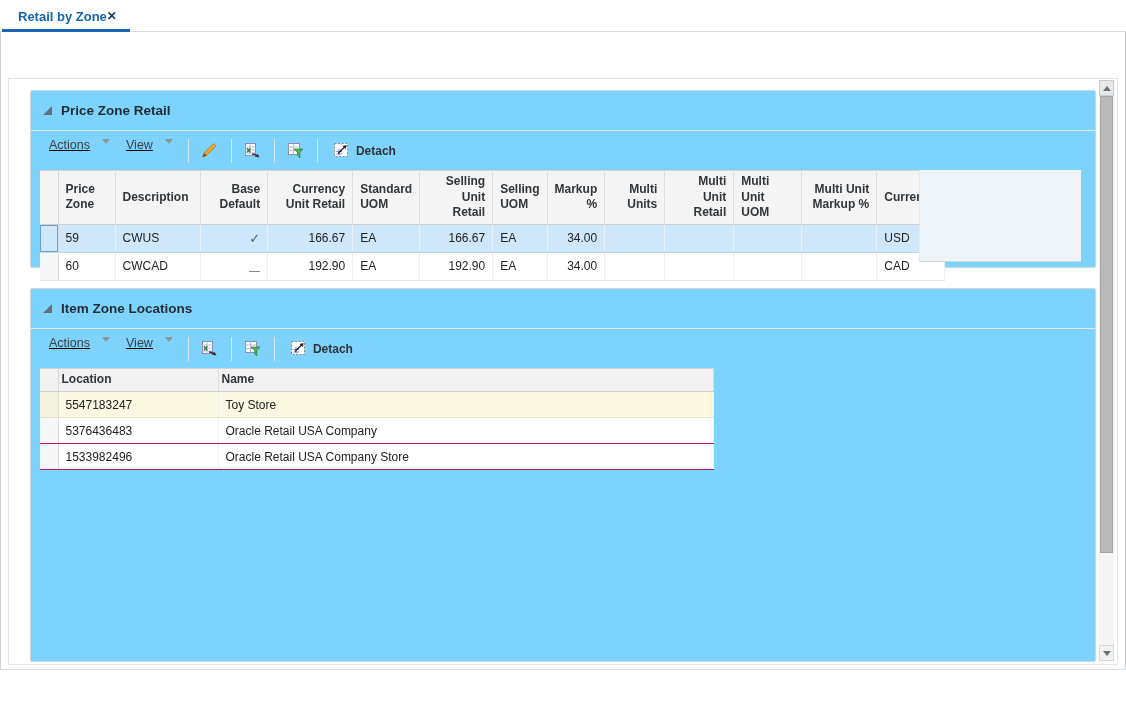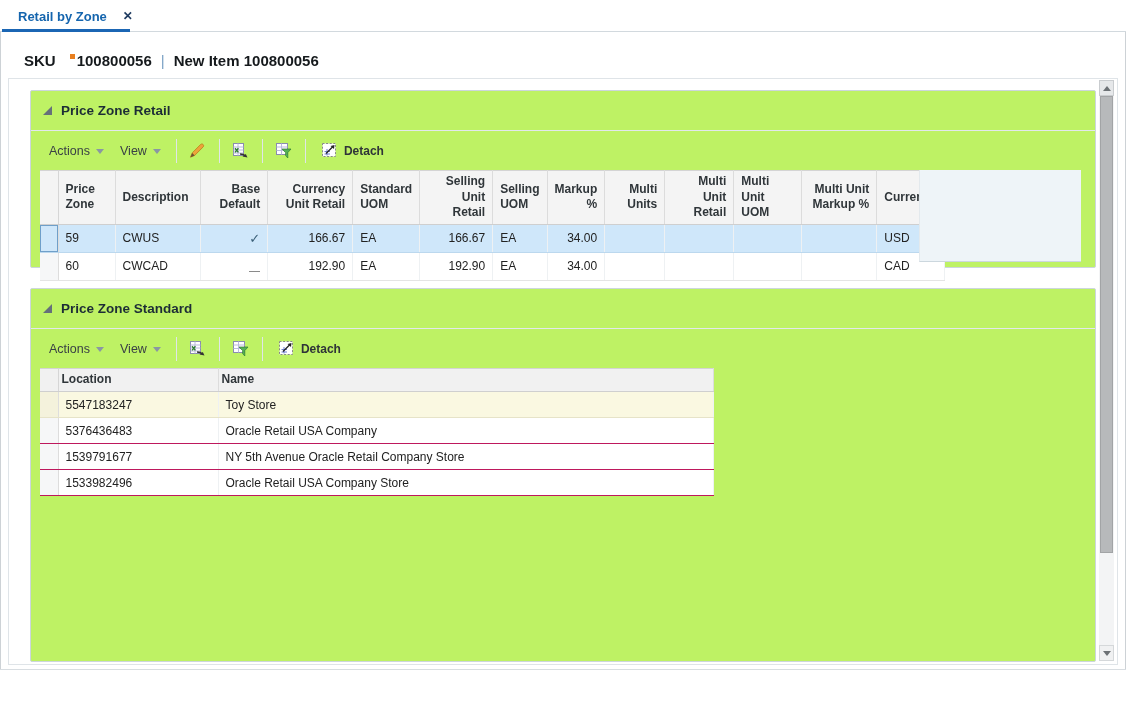--- a/index.html
+++ b/index.html
@@ -5,46 +5,46 @@
   * { margin:0; padding:0; box-sizing:border-box; }
   html,body { background:#fff; }
   body { font-family:"Liberation Sans", sans-serif; }
   .app { position:relative; width:1126px; height:722px; background:#fff; overflow:hidden;
          box-shadow: inset 0 0 0 1px #cdd2d6; }
 
   
   .tabbar { position:absolute; left:0; top:0; right:0; height:32px; background:#fff;
             border-bottom:1px solid #d2d9de; }
   .tab { position:absolute; left:2px; top:0; height:32px; padding:0 16px 0 16px;
-         display:flex; align-items:center; gap:16px; cursor:default; }
+         display:flex; align-items:center; gap:0; cursor:default; }
   .tab-label { color:#1565ae; font-size:13px; font-weight:bold; }
   .tab-close { color:#1d3a5f; font-size:12px; font-weight:bold; }
   .tab-underline { position:absolute; left:2px; top:29px; width:128px; height:3px; background:#1b66b4; }
 
   
   .sku-line { position:absolute; left:24px; top:52px; height:22px; display:flex; align-items:flex-start;
               font-size:15px; font-weight:bold; color:#15191c; }
   .sku-req { width:5px; height:5px; background:#e87f1f; margin:2px 2px 0 14px; }
   .sku-sep { color:#7aa0c4; font-weight:normal; margin:0 9px; }
 
   
   .content-frame { position:absolute; left:8px; top:78px; width:1110px; height:587px;
                    border:1px solid #dfe4e8; background:#fff; }
 
   
-  .panel { position:absolute; left:30px; width:1066px; background:#bef264;
+  .panel { position:absolute; left:30px; width:1066px; background:#7dd3fc;
            border:1px solid #ccd6dc; border-radius:2px; }
   .panel-retail { top:90px; height:178px; }
   .panel-locations { top:288px; height:374px; }
   .panel-header { height:39px; display:flex; align-items:center; padding-left:12px; gap:9px; }
   .panel-title { font-size:13.5px; font-weight:bold; color:#1d2d36; }
   .disclosure { display:flex; cursor:pointer; }
 
   .toolbar { height:40px; border-top:1px solid #e2e8ec; display:flex; align-items:center; padding-left:10px; }
-  .menu-btn { display:flex; align-items:center; gap:6px; padding:0 8px; height:26px; cursor:pointer; }
+  .menu-btn { display:flex; gap:12px; padding:0 8px; height:26px; cursor:pointer;text-decoration:underline; }
   .menu-label { font-size:12.5px; color:#3a4045; }
   .caret { width:0; height:0; border-left:4px solid transparent; border-right:4px solid transparent;
            border-top:5px solid #8a97a3; margin-top:1px; }
   .tb-sep { width:1px; height:24px; background:#e0e5e9; margin:0 7px; }
   .icon-btn { width:28px; height:26px; display:flex; align-items:center; justify-content:center; cursor:pointer; }
   .detach-btn { display:flex; align-items:center; gap:6px; padding:0 8px; height:26px; cursor:pointer; }
   .detach-label { font-size:12px; font-weight:bold; color:#2f3438; }
 
   
   .tbl-area { position:relative; margin-left:9px; }
@@ -94,27 +94,20 @@
 <div class="app">
 
   <div class="tabbar">
     <div class="tab">
       <span class="tab-label">Retail by Zone</span>
       <span class="tab-close">✕</span>
     </div>
     <div class="tab-underline"></div>
   </div>
 
-  <div class="sku-line">
-    <span>SKU</span>
-    <span class="sku-req"></span>
-    <span>100800056</span>
-    <span class="sku-sep">|</span>
-    <span>New Item 100800056</span>
-  </div>
 
   <div class="content-frame"></div>
 
   <div class="panel panel-retail">
     <div class="panel-header">
       <span class="disclosure">
         <svg width="9" height="9">
             <polygon points="9,0 9,9 0,9" fill="#66707a"></polygon>
           </svg>
       </span>
@@ -247,21 +240,21 @@
     </div>
   </div>
 
   <div class="panel panel-locations">
     <div class="panel-header">
       <span class="disclosure">
         <svg width="9" height="9">
             <polygon points="9,0 9,9 0,9" fill="#66707a"></polygon>
           </svg>
       </span>
-      <span class="panel-title">Price Zone Standard</span>
+      <span class="panel-title">Item Zone Locations</span>
     </div>
 
     <div class="toolbar">
       <div class="menu-btn">
         <span class="menu-label">Actions</span>
         <span class="caret"></span>
       </div>
       <div class="menu-btn">
         <span class="menu-label">View</span>
         <span class="caret"></span>
@@ -321,25 +314,20 @@
           <td class="al-l">5547183247</td>
           <td class="al-l">Toy Store</td>
         </tr>
         <tr>
           <td class="sel-td"></td>
           <td class="al-l">5376436483</td>
           <td class="al-l">Oracle Retail USA Company</td>
         </tr>
         <tr>
           <td class="sel-td"></td>
-          <td class="al-l">1539791677</td>
-          <td class="al-l">NY 5th Avenue Oracle Retail Company Store</td>
-        </tr>
-        <tr>
-          <td class="sel-td"></td>
           <td class="al-l">1533982496</td>
           <td class="al-l">Oracle Retail USA Company Store</td>
         </tr>
       </tbody>
         </table>
     </div>
   </div>
 
   <div class="vscroll">
     <div class="sc-btn sc-up">

